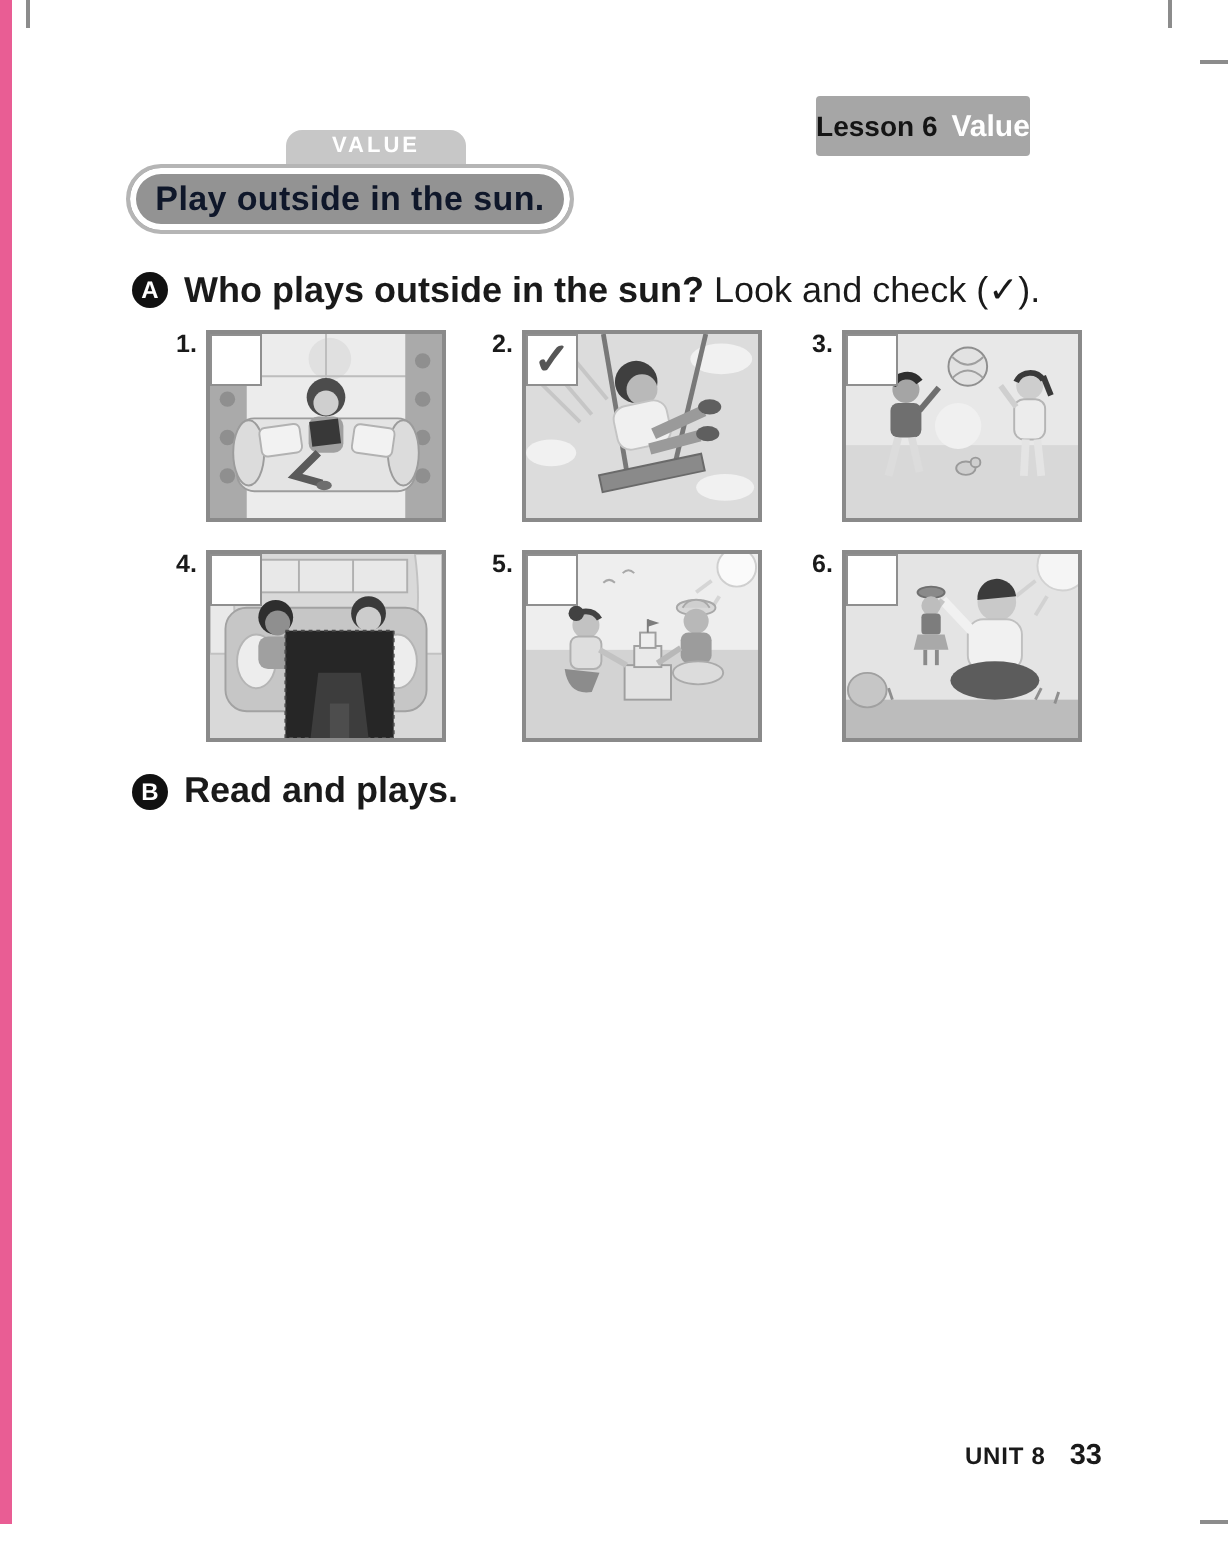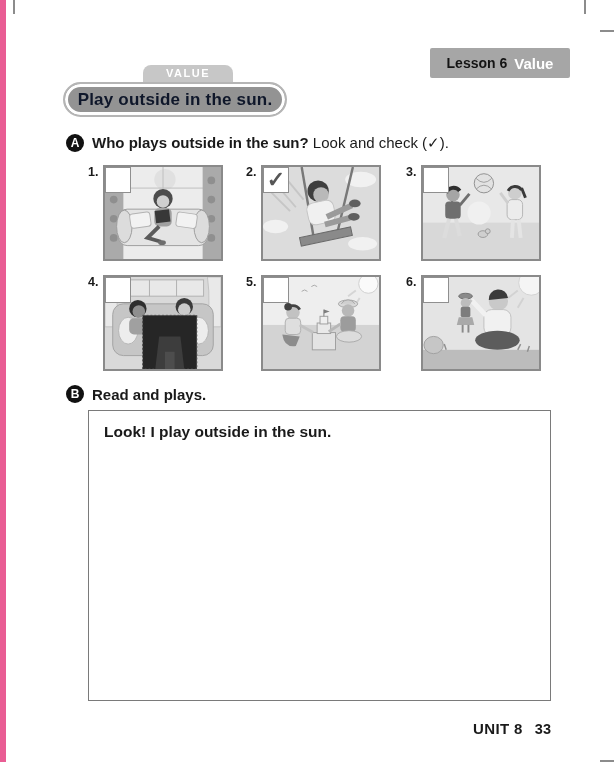--- a/index.html
+++ b/index.html
@@ -8,62 +8,62 @@
 
   
   .edge-pink{position:absolute;left:0;top:0;width:6px;height:762px;background:#e95d94;}
   .crop{position:absolute;background:#8c8c8c;}
   .crop-tl{left:13px;top:0;width:2px;height:14px;}
   .crop-trv{left:584px;top:0;width:2px;height:14px;}
   .crop-trh{left:600px;top:30px;width:14px;height:2px;}
   .crop-brh{left:600px;top:760px;width:14px;height:2px;}
 
   
-  .lesson-badge{position:absolute;left:430px;top:48px;width:140px;height:30px;
+  .lesson-badge{position:absolute;left:408px;top:48px;width:107px;height:30px;
     background:#a6a6a6;border-radius:2px;display:flex;align-items:center;justify-content:center;gap:7px;}
   .lesson-badge .lesson{font-weight:bold;font-size:14px;color:#141414;}
   .lesson-badge .value{font-weight:bold;font-size:15px;color:#fff;}
 
   
   .value-tab{position:absolute;left:141px;top:63px;width:90px;height:26px;
     background:#c7c7c7;border:2px solid #fff;border-bottom:none;border-radius:10px 10px 0 0;
     display:flex;align-items:flex-start;justify-content:center;z-index:1;}
   .value-tab span{font-weight:bold;font-size:11px;color:#fff;letter-spacing:1.5px;margin-top:2px;}
   .title-pill{position:absolute;left:63px;top:82px;width:220px;height:31px;z-index:2;
     background:#939393;border:2px solid #b5b5b5;border-radius:18px;
     box-shadow:inset 0 0 0 3px #fff;display:flex;align-items:center;justify-content:center;}
   .title-pill span{color:#0f172a;font-weight:bold;font-size:17px;letter-spacing:.2px;}
 
   
   .sec-head{position:absolute;left:66px;display:flex;align-items:center;gap:8px;}
   .sec-a{top:134px;} .sec-b{top:385px;}
   .sec-dot{width:18px;height:18px;border-radius:50%;background:#111;color:#fff;
     display:flex;align-items:center;justify-content:center;font-weight:bold;font-size:12px;flex:0 0 auto;}
-  .sec-text{font-size:15px;}
+  .sec-text{font-size:18px;}
   .sec-text .b{font-weight:bold;}
 
   
   .item{position:absolute;display:flex;align-items:flex-start;}
   .num{display:inline-block;width:15px;font-weight:bold;font-size:12.5px;text-align:left;flex:0 0 auto;}
   .pic{position:relative;width:120px;height:96px;border:2px solid #8a8a8a;box-sizing:border-box;background:#e6e6e6;}
   .pic svg{position:absolute;left:0;top:0;width:116px;height:92px;}
   .cbx{position:absolute;left:0;top:0;width:26px;height:26px;background:#fff;border:1px solid #8f8f8f;
     box-sizing:border-box;z-index:2;display:flex;align-items:center;justify-content:center;
     font-size:22px;font-weight:bold;color:#565656;line-height:1;}
   .r1{top:165px;} .r2{top:275px;}
   .c1{left:88px;} .c2{left:246px;} .c3{left:406px;}
 
   
   .draw-box{position:absolute;left:88px;top:410px;width:463px;height:291px;
     border:1px solid #7a7a7a;box-sizing:border-box;background:#fff;}
   .draw-box .caption{margin:12px 0 0 15px;font-weight:bold;font-size:15.5px;}
 
   
   .footer{position:absolute;top:720px;right:63px;display:flex;align-items:baseline;gap:12px;}
-  .footer .unit{font-weight:bold;font-size:15px;letter-spacing:.4px;padding-left:28px;}
+  .footer .unit{font-weight:bold;font-size:12px;letter-spacing:.4px;padding-left:28px;}
   .footer .pg{font-weight:bold;font-size:14.5px;}
 </style>
 </head>
 <body>
 
 <div class="page">
 
   <div class="edge-pink"></div>
   <div class="crop crop-tl"></div>
   <div class="crop crop-trv"></div>
@@ -262,22 +262,19 @@
       </svg>
       <div class="cbx"></div>
     </div>
   </div>
 
   <div class="sec-head sec-b">
     <div class="sec-dot">B</div>
     <div class="sec-text"><span class="b">Read and plays.</span></div>
   </div>
 
-  <div class="draw-box">
-    <div class="caption">Look! I play outside in the sun.</div>
-  </div>
 
   <div class="footer">
     <span class="unit">UNIT 8</span>
     <span class="pg">33</span>
   </div>
 
 </div>
 
 </body></html>

